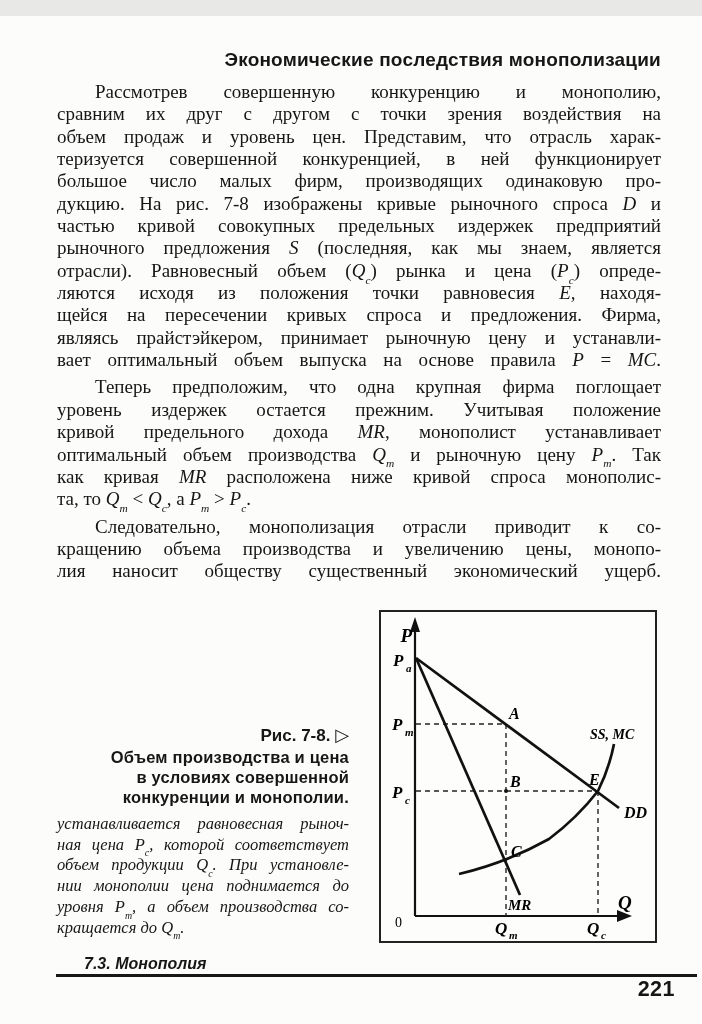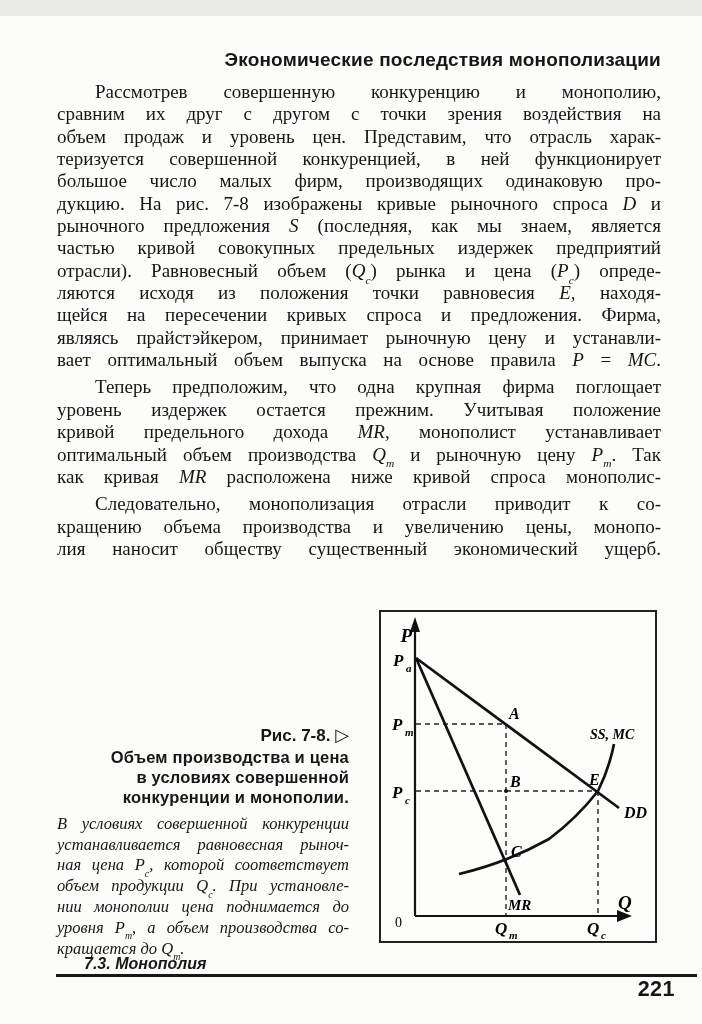--- a/index.html
+++ b/index.html
@@ -43,46 +43,46 @@
 
   <div class="title">Экономические последствия монополизации</div>
 
   <div class="bodytext">
       <div class="bline ind">Рассмотрев совершенную конкуренцию и монополию,</div>
       <div class="bline">сравним их друг с другом с точки зрения воздействия на</div>
       <div class="bline">объем продаж и уровень цен. Представим, что отрасль харак-</div>
       <div class="bline">теризуется совершенной конкуренцией, в ней функционирует</div>
       <div class="bline">большое число малых фирм, производящих одинаковую про-</div>
       <div class="bline">дукцию. На рис. 7-8 изображены кривые рыночного спроса <i>D</i> и</div>
+      <div class="bline">частью кривой совокупных предельных издержек предприятий</div>
       <div class="bline">рыночного предложения <i>S</i> (последняя, как мы знаем, является</div>
-      <div class="bline">частью кривой совокупных предельных издержек предприятий</div>
       <div class="bline">отрасли). Равновесный объем (<i>Q</i><sub>c</sub>) рынка и цена (<i>P</i><sub>c</sub>) опреде-</div>
       <div class="bline">ляются исходя из положения точки равновесия <i>E</i>, находя-</div>
       <div class="bline">щейся на пересечении кривых спроса и предложения. Фирма,</div>
       <div class="bline">являясь прайстэйкером, принимает рыночную цену и устанавли-</div>
       <div class="bline">вает оптимальный объем выпуска на основе правила <i>P</i> = <i>MC</i>.</div>
       <div class="bline ind">Теперь предположим, что одна крупная фирма поглощает</div>
       <div class="bline">уровень издержек остается прежним. Учитывая положение</div>
       <div class="bline">кривой предельного дохода <i>MR</i>, монополист устанавливает</div>
       <div class="bline">оптимальный объем производства <i>Q</i><sub>m</sub> и рыночную цену <i>P</i><sub>m</sub>. Так</div>
       <div class="bline">как кривая <i>MR</i> расположена ниже кривой спроса монополис-</div>
+      <div class="bline nolast">та, то <i>Q</i><sub>m</sub> &lt; <i>Q</i><sub>c</sub>, а <i>P</i><sub>m</sub> &gt; <i>P</i><sub>c</sub>.</div>
       <div class="bline ind">Следовательно, монополизация отрасли приводит к со-</div>
       <div class="bline">кращению объема производства и увеличению цены, монопо-</div>
       <div class="bline">лия наносит обществу существенный экономический ущерб.</div>
     </div>
 
   <div class="caption">
     <div class="figlabel"><span>Рис. 7-8.</span> <span class="tri">▷</span></div>
     <div class="cap-bold">
         <div class="cbline">Объем производства и цена</div>
         <div class="cbline">в условиях совершенной</div>
         <div class="cbline">конкуренции и монополии.</div>
       </div>
     <div class="cap-italic">
-        <div class="cline">В условиях совершенной конкуренции</div>
         <div class="cline">устанавливается равновесная рыноч-</div>
         <div class="cline">ная цена P<sub>c</sub>, которой соответствует</div>
         <div class="cline">объем продукции Q<sub>c</sub>. При установле-</div>
         <div class="cline">нии монополии цена поднимается до</div>
         <div class="cline">уровня P<sub>m</sub>, а объем производства со-</div>
         <div class="cline nolast">кращается до Q<sub>m</sub>.</div>
       </div>
   </div>
 
   <div class="figurebox">

